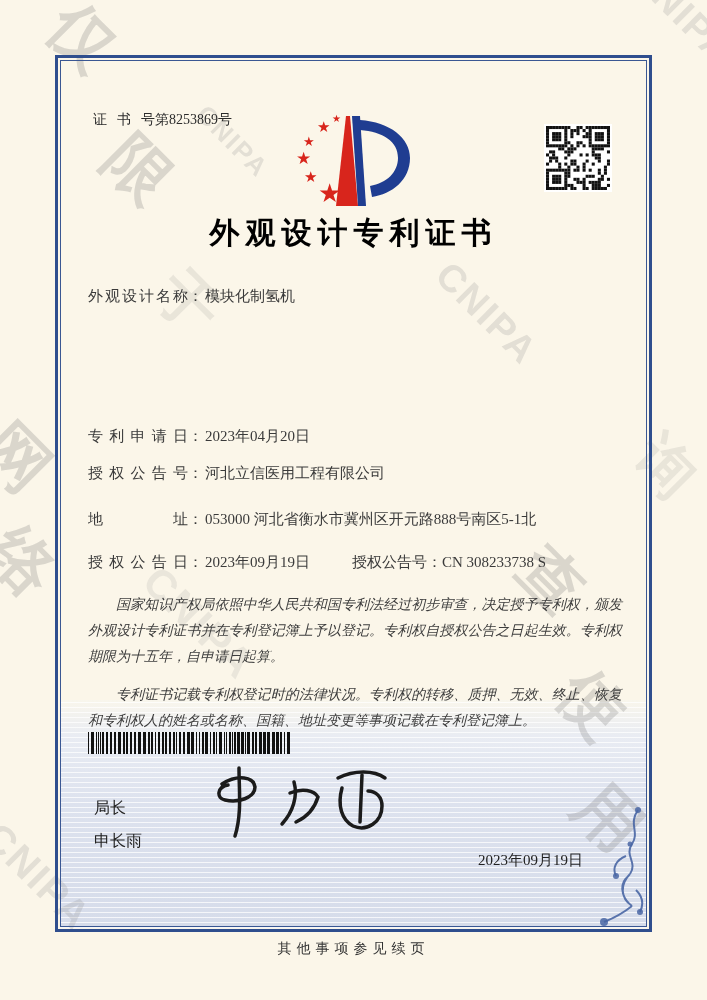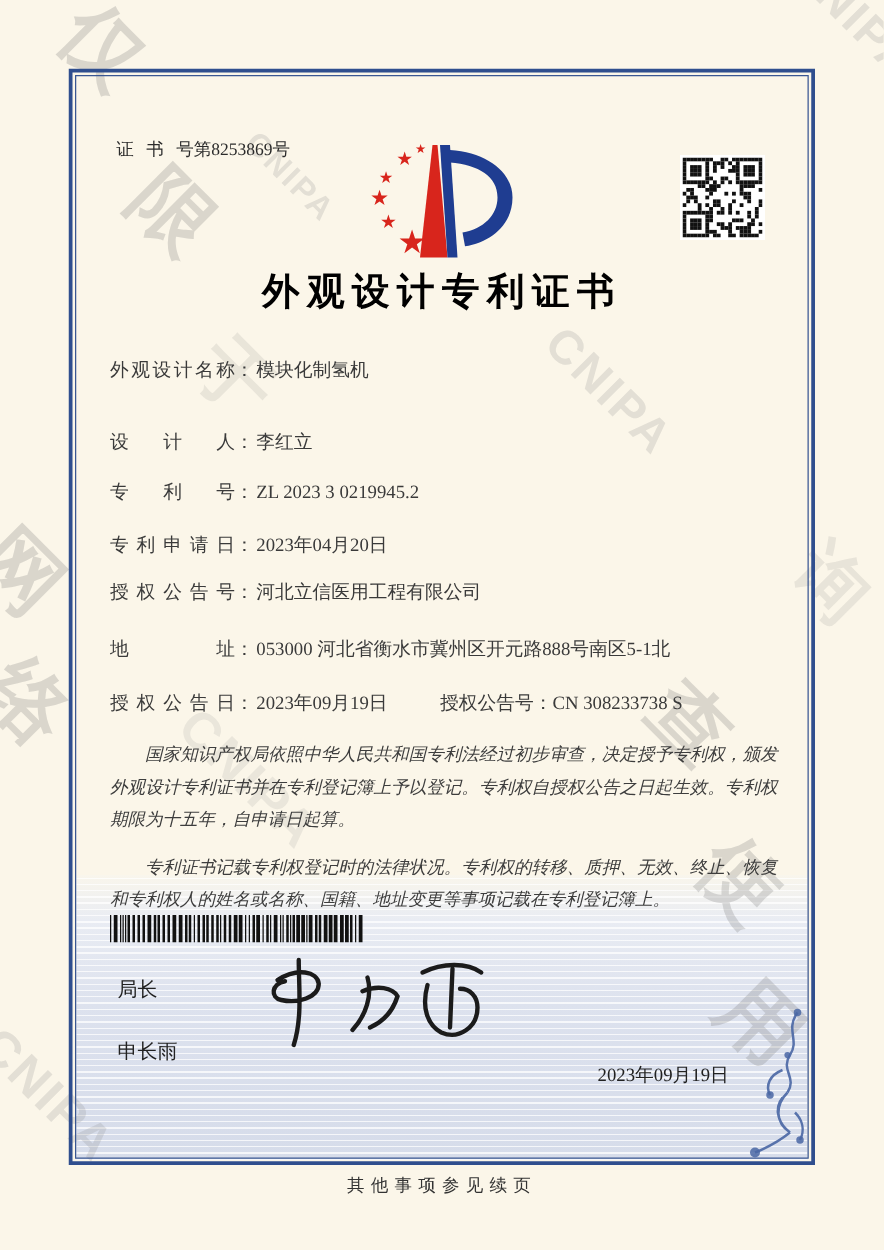--- a/index.html
+++ b/index.html
@@ -35,21 +35,21 @@
   .flabel{display:inline-block;width:100px;text-align:justify;text-align-last:justify;vertical-align:bottom;}
   .fvalue{margin-left:2px;}
   .grant-no{left:352px;font-size:15px;color:#3a3a3a;white-space:nowrap;}
 
   
   .paras{left:88px;top:592px;width:534px;font-size:14px;line-height:1.85;color:#3d3d3d;
          font-style:italic;text-align:justify;}
   .paras p{margin:0 0 12px 0;text-indent:2em;}
 
   
-  .signer-title{left:94px;top:782px;font-size:16px;color:#222;}
+  .signer-title{left:94px;top:798px;font-size:16px;color:#222;}
   .signer-name{left:94px;top:831px;font-size:16px;color:#222;}
   .issue-date{left:478px;top:851px;font-size:15px;color:#222;}
   .page-info{left:0;top:906px;width:100%;text-align:center;font-size:12px;color:#4a4a4a;letter-spacing:2px;}
   .footer-note{left:0;top:940px;width:100%;text-align:center;font-size:14px;color:#333;letter-spacing:5px;}
 
   .qr-wrap{left:544px;top:124px;width:64px;height:64px;background:#fff;padding:2px;}
   svg{display:block;}
 </style>
 </head>
 <body>
@@ -316,26 +316,20 @@
             <rect x="19" y="20" width="1" height="1"></rect>
           </g>
         </svg>
     </div>
 
     <div class="abs title">外观设计专利证书</div>
 
     <div class="abs field" style="top:287px">
       <span class="flabel">外观设计名称</span><span>：</span><span class="fvalue">模块化制氢机</span>
     </div>
-    <div class="abs field" style="top:344px">
-      <span class="flabel">设计人</span><span>：</span><span class="fvalue">李红立</span>
-    </div>
-    <div class="abs field" style="top:384px">
-      <span class="flabel">专利号</span><span>：</span><span class="fvalue">ZL 2023 3 0219945.2</span>
-    </div>
     <div class="abs field" style="top:427px">
       <span class="flabel">专利申请日</span><span>：</span><span class="fvalue">2023年04月20日</span>
     </div>
     <div class="abs field" style="top:464px">
       <span class="flabel">授权公告号</span><span>：</span><span class="fvalue">河北立信医用工程有限公司</span>
     </div>
     <div class="abs field" style="top:510px">
       <span class="flabel">地址</span><span>：</span><span class="fvalue">053000 河北省衡水市冀州区开元路888号南区5-1北</span>
     </div>
     <div class="abs field" style="top:553px">

